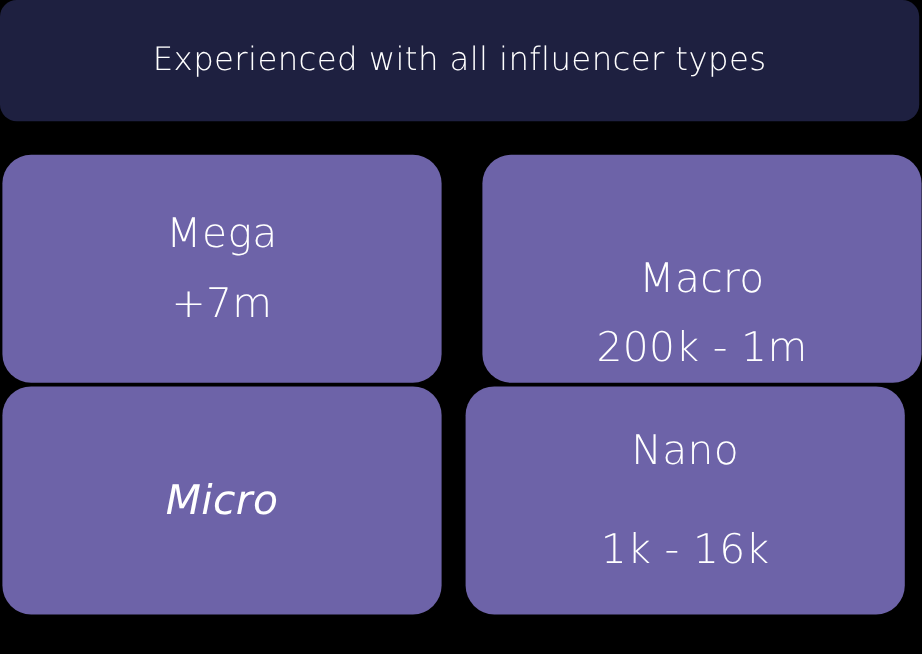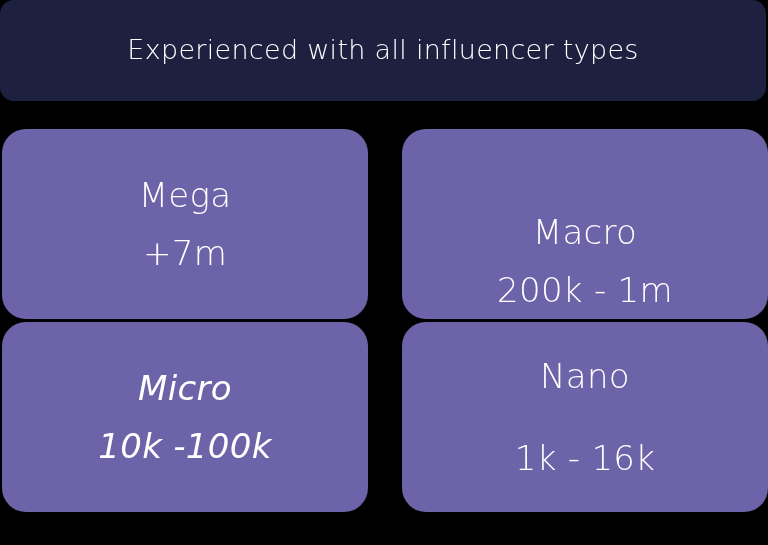--- a/index.html
+++ b/index.html
@@ -22,40 +22,39 @@
       background: #6d63a8; border-radius: 24px;
       display: flex; flex-direction: column; align-items: center; justify-content: center;
       color: #ffffff;
     }
     .card-name, .card-range {
       font-size: 34px; font-weight: 300; line-height: 58px; letter-spacing: 0.3px;
     }
     #card-0 { left: 2px; top: 129px; }
     #card-1 { left: 402px; top: 129px; justify-content: flex-end; }
     #card-2 { left: 2px; top: 322px; font-style: italic; }
-    #card-3 { left: 402px; top: 322px; gap: 24px; }
+    #card-3 { left: 388px; top: 322px; gap: 24px; }
   </style>
 </head>
 <body>
 
 <div class="header">
   <span class="header-title">Experienced with all influencer types</span>
 </div>
 
 <div class="card" id="card-0">
   <span class="card-name">Mega</span>
   <span class="card-range">+7m</span>
 </div>
 
 <div class="card" id="card-1">
   <span class="card-name">Macro</span>
   <span class="card-range">200k - 1m</span>
 </div>
 
 <div class="card" id="card-2">
   <span class="card-name">Micro</span>
-  <span class="card-range">10k -100k</span>
 </div>
 
 <div class="card" id="card-3">
   <span class="card-name">Nano</span>
   <span class="card-range">1k - 16k</span>
 </div>
 
 </body></html>

